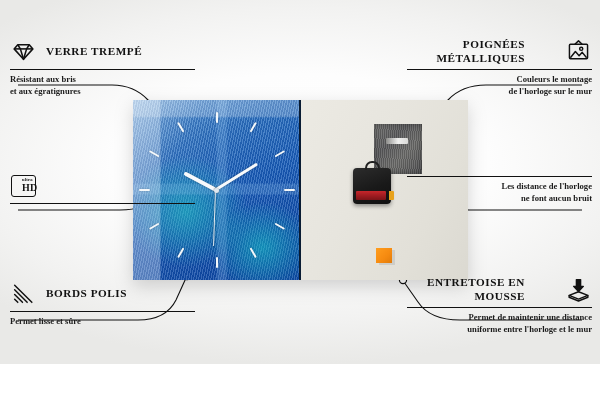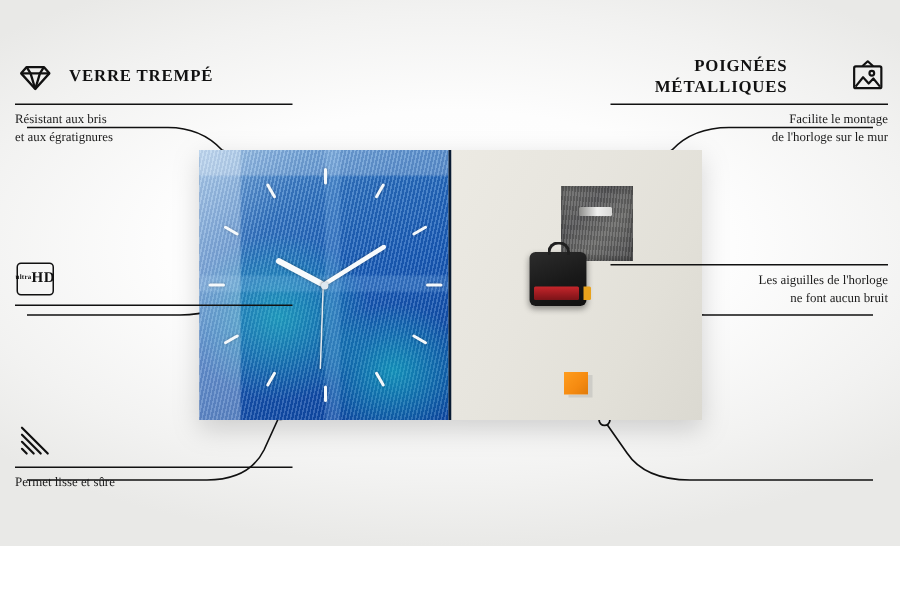--- a/index.html
+++ b/index.html
@@ -195,30 +195,32 @@
   .co-rule {
     height: 1.1px;
     background: #111111;
     margin: 4px 0 4px 0;
   }
   .co-desc {
     font-size: 8.6px;
     line-height: 1.35;
     color: #1b1b1b;
     white-space: pre-line;
+    font-weight: bold;
   }
 
   
   .hd-badge {
     width: 25px; height: 22px;
     border: 1.3px solid #111;
     border-radius: 3px;
-    display: flex; flex-direction: row;
-    align-items: center; justify-content: center;
+    display: flex; flex-direction: column;
+    justify-content: center;
     line-height: 1;
+    padding-left: 10px;
   }
   .hd-badge .u { font-size: 4.6px; letter-spacing: .2px; font-weight: bold; }
   .hd-badge .h { font-size: 10px; font-weight: bold; letter-spacing: .3px; }
 </style>
 </head>
 <body>
 
 <div id="stage">
 
   <svg id="connectors" viewBox="0 0 600 400" width="600" height="400">
@@ -311,43 +313,61 @@
   <div class="callout left" style="top:280px">
     <div class="co-head">
       <span class="co-icon">
         <svg viewBox="0 0 24 24" width="25" height="25" fill="none" stroke="#111" stroke-width="1.4" stroke-linecap="round">
           <path d="M3.5 4 L20 20.5"></path>
           <path d="M3.5 8.5 L15.5 20.5"></path>
           <path d="M3.5 13 L11 20.5"></path>
           <path d="M3.5 17.5 L6.5 20.5"></path>
         </svg>
       </span>
+      <span class="co-title">BORDS
+POLIS</span>
     </div>
     <div class="co-rule"></div>
     <div class="co-desc">Permet lisse et sûre</div>
   </div>
 
   <div class="callout right" style="top:38px">
     <div class="co-head">
       <span class="co-icon">
         <svg viewBox="0 0 24 24" width="25" height="25" fill="none" stroke="#111" stroke-width="1.4" stroke-linejoin="round">
           <path d="M8.5 5 L12 1.8 L15.5 5"></path>
           <rect x="3.3" y="5" width="17.4" height="14" rx="1"></rect>
           <circle cx="14.6" cy="9.4" r="1.5"></circle>
           <path d="M4.2 18 L9 12 L12.6 16 L15.6 12.8 L19.8 18"></path>
         </svg>
       </span>
       <span class="co-title">POIGNÉES
 MÉTALLIQUES</span>
     </div>
     <div class="co-rule"></div>
-    <div class="co-desc">Facilite le montage
+    <div class="co-desc">Couleurs le montage
 de l'horloge sur le mur</div>
   </div>
 
   <div class="callout right" style="top:172px">
     <div class="co-rule"></div>
-    <div class="co-desc">Les aiguilles de l'horloge
+    <div class="co-desc">Les distance de l'horloge
 ne font aucun bruit</div>
   </div>
 
+  <div class="callout right" style="top:276px">
+    <div class="co-head">
+      <span class="co-icon">
+        <svg viewBox="0 0 24 24" width="25" height="25" fill="none" stroke="#111" stroke-width="1.4" stroke-linejoin="round">
+          <path d="M10 2.5 h4 v6.5 h2.6 L12 14 L7.4 9 H10 Z" fill="#111"></path>
+          <path d="M12 14.2 L21 17.6 L12 21.2 L3 17.6 Z"></path>
+          <path d="M3 17.6 v1.8 L12 23 l9 -3.6 v-1.8"></path>
+        </svg>
+      </span>
+      <span class="co-title">ENTRETOISE
+EN MOUSSE</span>
+    </div>
+    <div class="co-rule"></div>
+    <div class="co-desc">Permet de maintenir une distance
+uniforme entre l'horloge et le mur</div>
+  </div>
 
 </div>
 
 </body></html>

